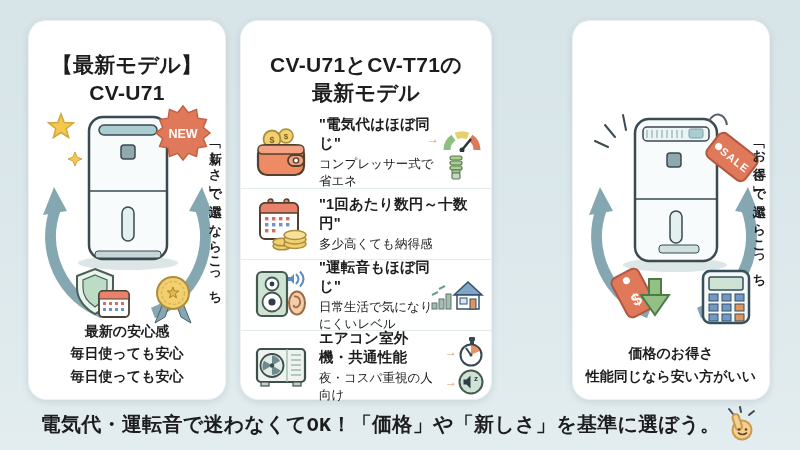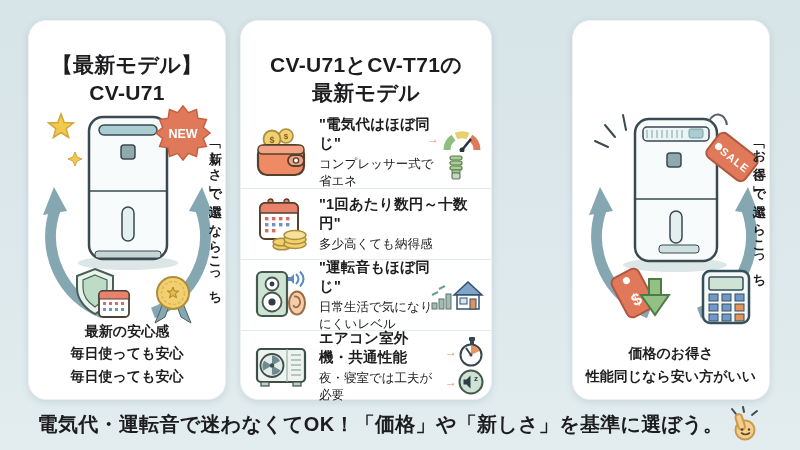--- a/index.html
+++ b/index.html
@@ -25,21 +25,21 @@
   .row-icon{width:58px;display:flex;justify-content:center;flex-shrink:0;}
   .row-text{flex:1;padding-left:8px;}
   .has-side .row-text{padding-right:46px;}
   .row-title{font-weight:800;font-size:14.5px;letter-spacing:.2px;}
   .row-sub{font-weight:400;font-size:12.5px;margin-top:3px;}
   .side{position:absolute;right:7px;top:50%;transform:translateY(-50%);
     display:flex;flex-direction:column;align-items:center;gap:2px;}
   .side-line{display:flex;align-items:center;gap:1px;}
   .oarrow{color:#e0935f;font-weight:800;font-size:12px;line-height:1;}
   .footer{position:absolute;left:0;right:0;bottom:4px;height:44px;display:flex;
-    align-items:center;justify-content:center;gap:5px;font-weight:800;font-size:20px;letter-spacing:.3px;}
+    align-items:center;justify-content:center;gap:5px;font-weight:800;font-size:20px;letter-spacing:.3px;font-family:Liberation Mono, monospace;}
 </style>
 </head>
 <body>
 
 <div class="stage">
 
   <section class="panel panel-left">
     <h2 class="panel-title">
       <span>【最新モデル】</span><br>
       <span>CV-U71</span>
@@ -249,21 +249,21 @@
               <line x1="36" y1="22" x2="46" y2="22"></line>
                 <line x1="36" y1="27" x2="46" y2="27"></line>
               <line x1="36" y1="32" x2="46" y2="32"></line>
             </g>
             <rect x="6" y="39" width="8" height="4" fill="#c2cfc8" stroke="#3c5049" stroke-width="1.2"></rect>
             <rect x="38" y="39" width="8" height="4" fill="#c2cfc8" stroke="#3c5049" stroke-width="1.2"></rect>
           </svg>
         </div>
         <div class="row-text">
           <div class="row-title">エアコン室外機・共通性能</div>
-          <div class="row-sub">夜・寝室では工夫が必要</div>
+          <div class="row-sub">夜・コスパ重視の人向け</div>
         </div>
         <div class="side">
           <div class="side-line">
             <span class="oarrow">→</span>
             <svg width="26" height="30" viewBox="0 0 26 30">
               <rect x="11" y="0" width="6" height="4" rx="1" fill="#37474f"></rect>
               <rect x="12" y="4" width="4" height="3" fill="#37474f"></rect>
               <circle cx="13" cy="18" r="10.5" fill="#ffffff" stroke="#37474f" stroke-width="2"></circle>
               <path d="M13 18 L13 8.5 A9.5 9.5 0 0 1 21.5 14 Z" fill="#e8935f"></path>
               <line x1="13" y1="18" x2="8" y2="11" stroke="#37474f" stroke-width="2"></line>

